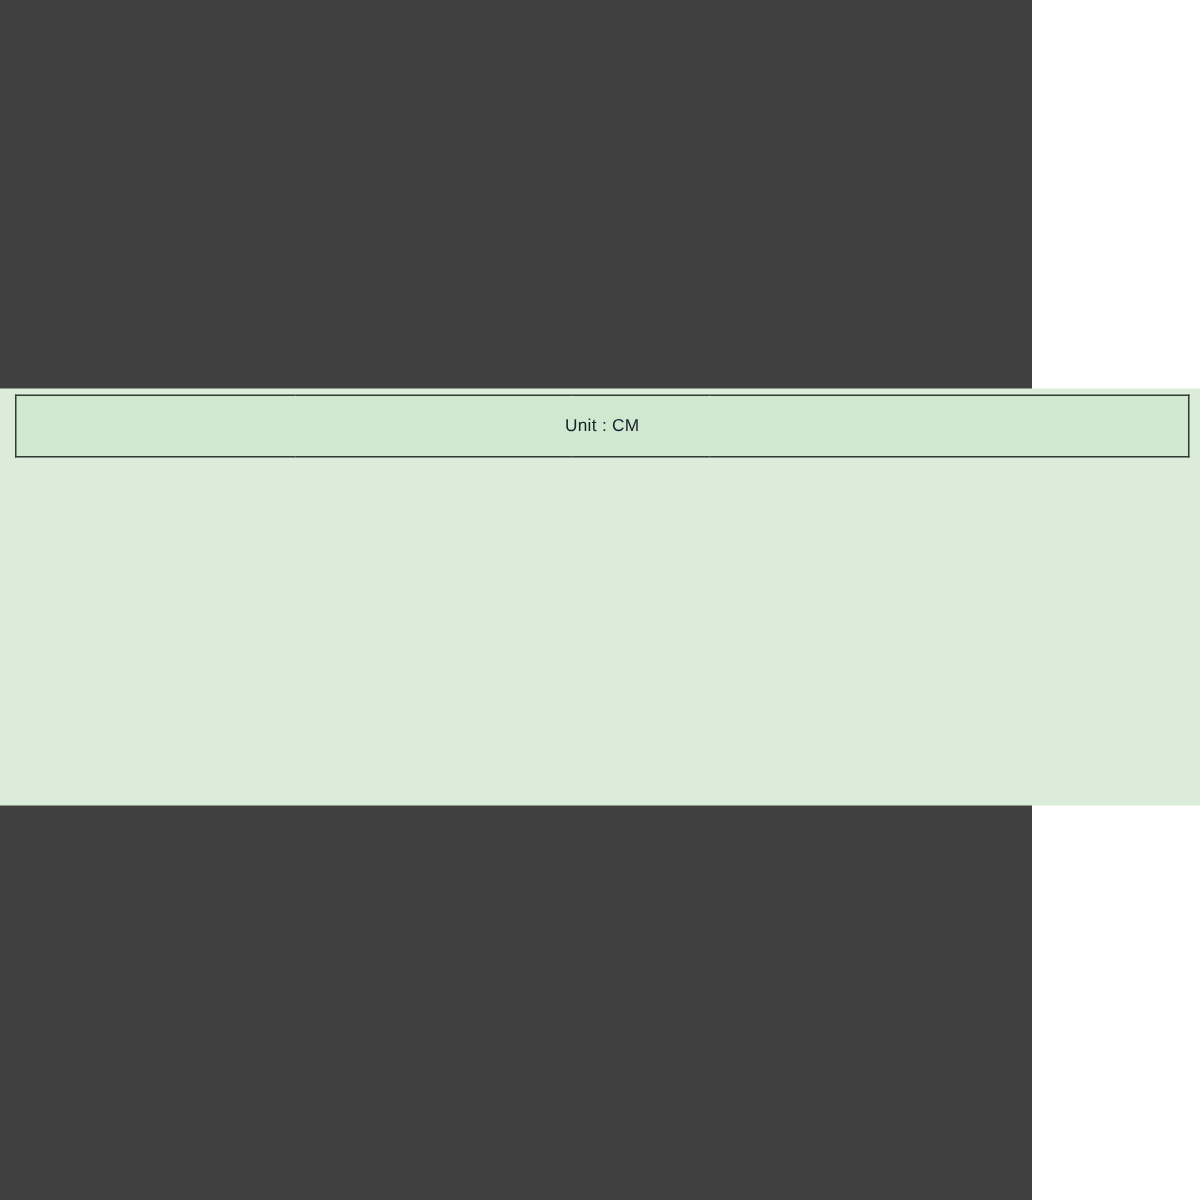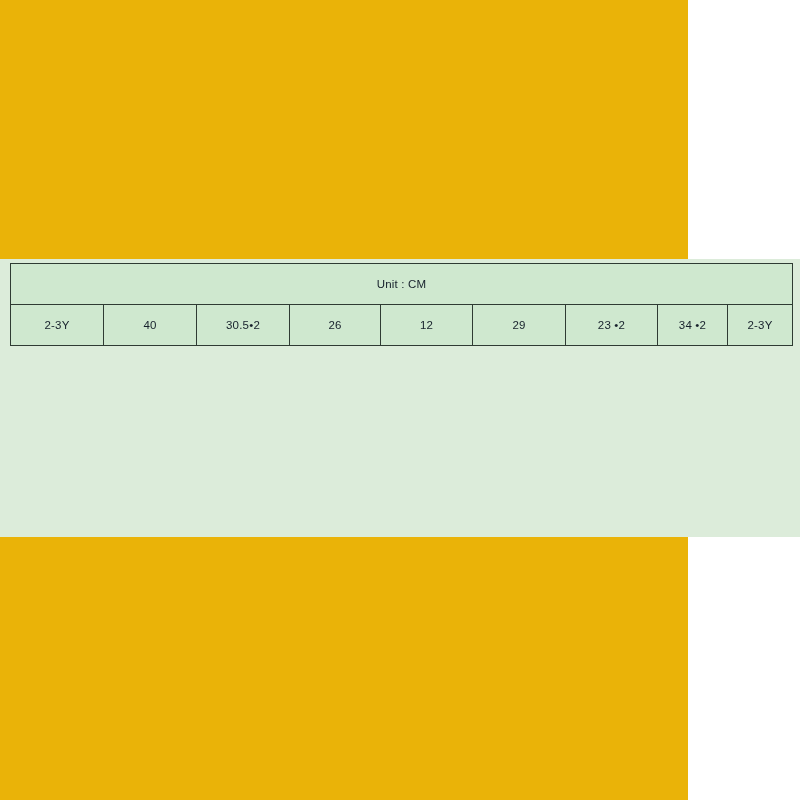--- a/index.html
+++ b/index.html
@@ -11,21 +11,21 @@
     width: 800px;
     height: 800px;
     overflow: hidden;
     font-family: "Liberation Sans", sans-serif;
   }
 
   #canvas {
     position: relative;
     width: 688px;
     height: 800px;
-    background: #eab308;
+    background: #404040;
   }
 
   
   #chart-backdrop {
     position: absolute;
     left: 0;
     top: 259px;
     width: 800px;
     height: 278px;
     background: #dcecda;
@@ -108,28 +108,17 @@
       <tbody>
         <tr class="unit-row">
           <td class="unit-cell" colspan="9">Unit : CM</td>
         </tr>
 
 
 
 
 
 
-        <tr class="data-row">
-          <td>2-3Y</td>
-          <td>40</td>
-          <td class="sep">30.5•2</td>
-          <td>26</td>
-          <td>12</td>
-          <td>29</td>
-          <td class="sep">23 •2</td>
-          <td class="sep">34 •2</td>
-          <td>2-3Y</td>
-        </tr>
       </tbody>
     </table>
   </div>
 
 </div>
 
 </body></html>

